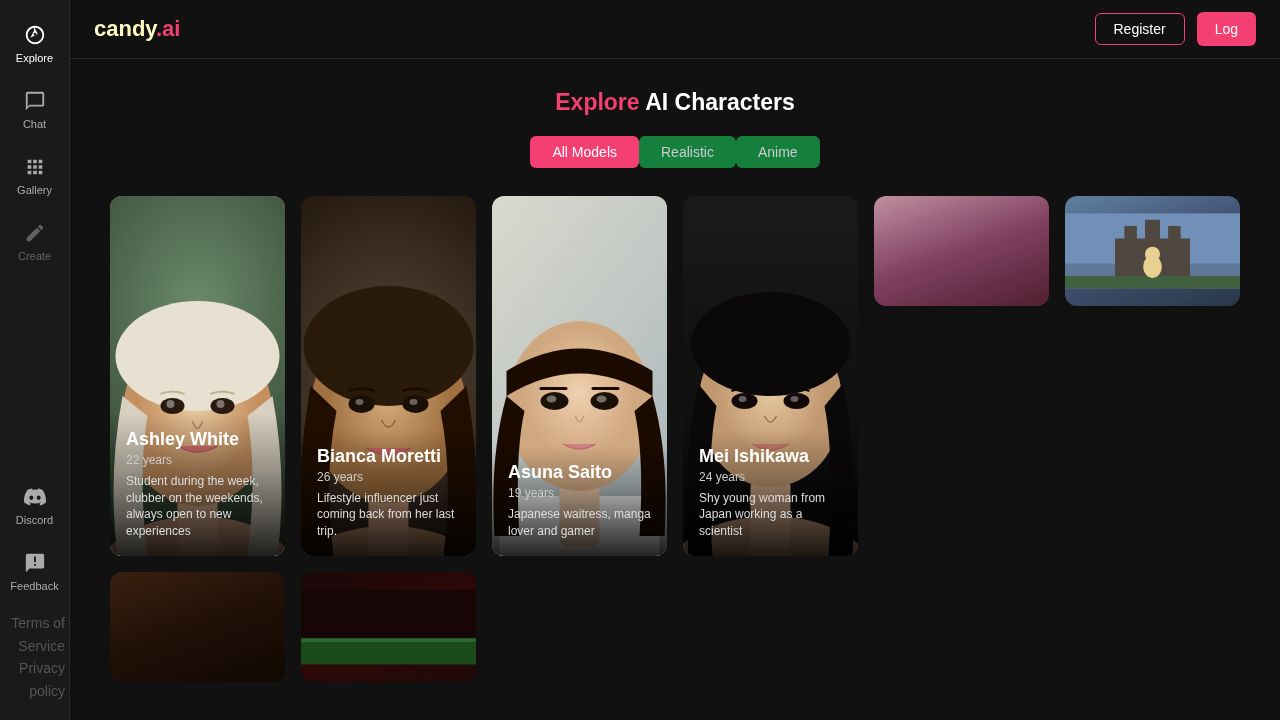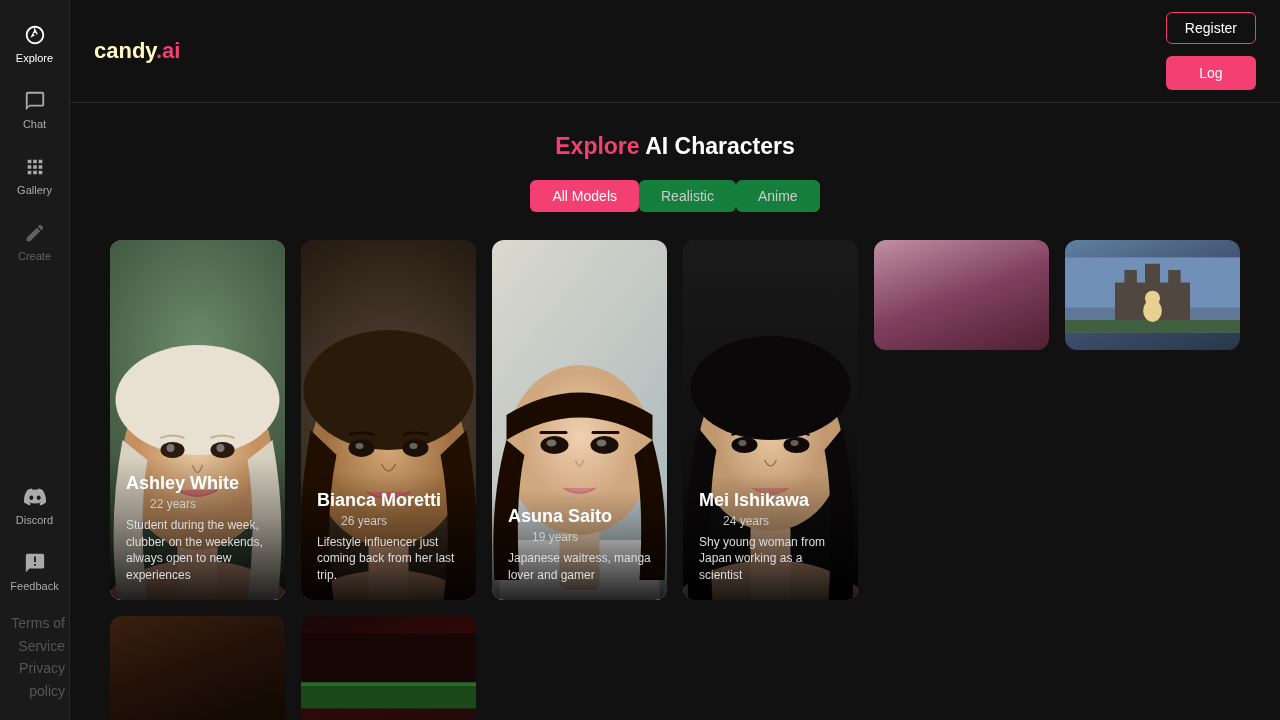--- a/index.html
+++ b/index.html
@@ -83,21 +83,21 @@
     }
     .logo {
       font-size: 22px;
       font-weight: 700;
       color: #fff;
     }
     .logo span { color: #fef9c3; }
     .header-actions {
       display: flex;
       gap: 12px;
-      flex-direction: column;
+      align-items: center;
     }
     .btn-register {
       background: transparent;
       border: 1.5px solid #f43f72;
       color: #fff;
       padding: 7px 18px;
       border-radius: 6px;
       cursor: pointer;
       font-size: 14px;
     }
@@ -175,21 +175,20 @@
     .card-name {
       font-size: 18px;
       font-weight: 700;
       color: #fff;
       margin-bottom: 3px;
     }
     .card-age {
       font-size: 12px;
       color: #ccc;
       margin-bottom: 6px;
-      margin-left: 24px;
     }
     .card-desc {
       font-size: 12px;
       color: #ddd;
       line-height: 1.4;
     }
 
     
     .card-bg-1 { background: linear-gradient(160deg, #c8a882 0%, #a07050 30%, #7a5a3a 60%, #4a3020 100%); }
 

